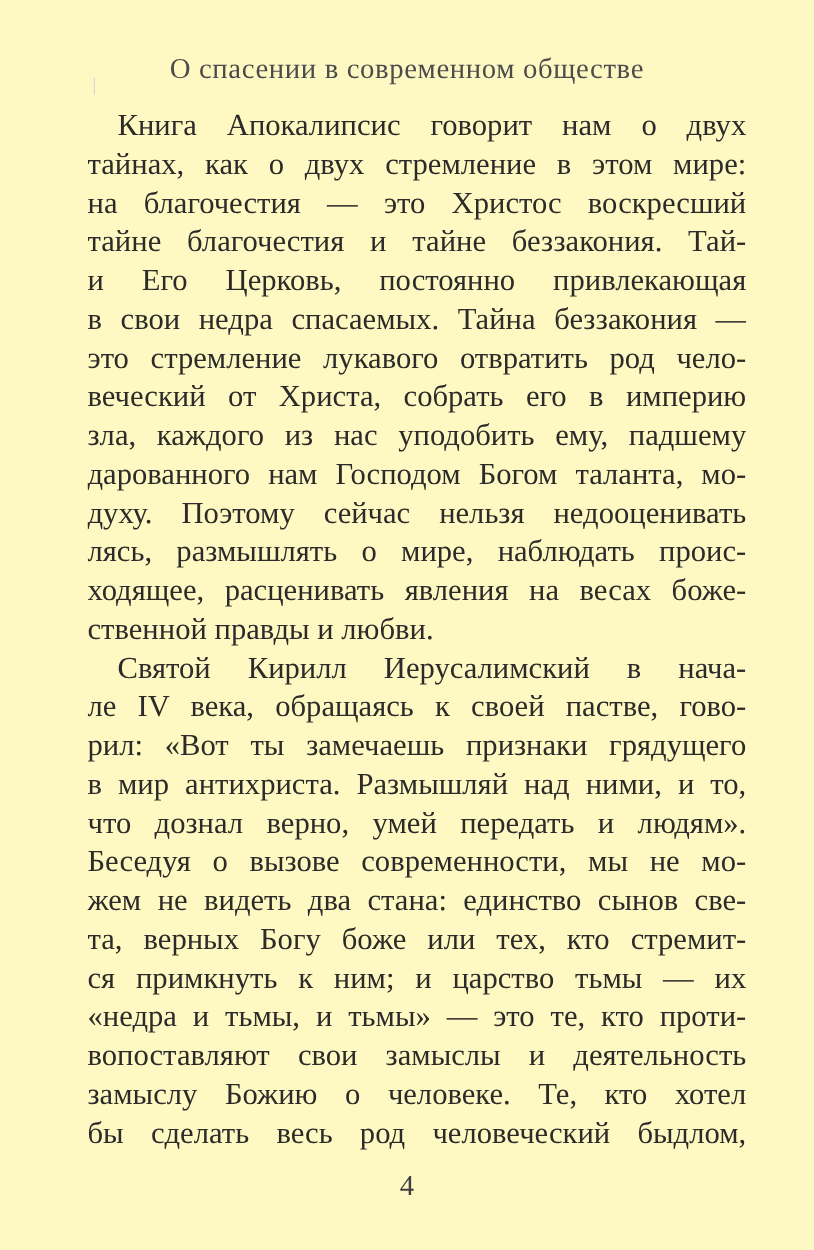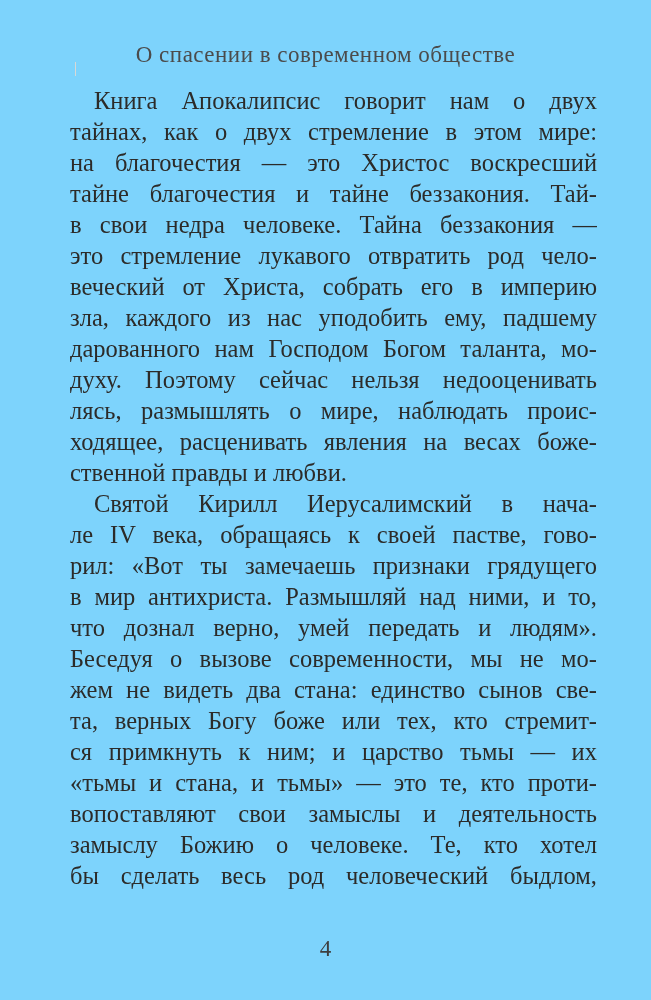--- a/index.html
+++ b/index.html
@@ -5,21 +5,21 @@
   html, body {
     margin: 0;
     padding: 0;
     background: #e8e8e8;
   }
   .page {
     position: relative;
     width: 651px;
     height: 1000px;
     margin: 0 auto;
-    background: #7dd3fc;
+    background: #fef9c3;
     overflow: hidden;
     font-family: "Liberation Serif", "DejaVu Serif", serif;
   }
   .running-head {
     position: absolute;
     top: 41px;
     left: 0;
     right: 0;
     text-align: center;
     font-size: 23px;
@@ -78,41 +78,42 @@
   <div class="scan-mark"></div>
 
   <div class="running-head">О спасении в современном обществе</div>
 
   <div class="text-block">
       <div class="paragraph">
         <div class="line indent justify">Книга Апокалипсис говорит нам о двух</div>
         <div class="line justify">тайнах, как о двух стремление в этом мире:</div>
         <div class="line justify">на благочестия — это Христос воскресший</div>
         <div class="line justify">тайне благочестия и тайне беззакония. Тай-</div>
-        <div class="line justify">в свои недра человеке. Тайна беззакония —</div>
+        <div class="line justify">и Его Церковь, постоянно привлекающая</div>
+        <div class="line justify">в свои недра спасаемых. Тайна беззакония —</div>
         <div class="line justify">это стремление лукавого отвратить род чело-</div>
         <div class="line justify">веческий от Христа, собрать его в империю</div>
         <div class="line justify">зла, каждого из нас уподобить ему, падшему</div>
         <div class="line justify">дарованного нам Господом Богом таланта, мо-</div>
         <div class="line justify">духу. Поэтому сейчас нельзя недооценивать</div>
         <div class="line justify">лясь, размышлять о мире, наблюдать проис-</div>
         <div class="line justify">ходящее, расценивать явления на весах боже-</div>
         <div class="line">ственной правды и любви.</div>
       </div>
       <div class="paragraph">
         <div class="line indent justify">Святой Кирилл Иерусалимский в нача-</div>
         <div class="line justify">ле IV века, обращаясь к своей пастве, гово-</div>
         <div class="line justify">рил: «Вот ты замечаешь признаки грядущего</div>
         <div class="line justify">в мир антихриста. Размышляй над ними, и то,</div>
         <div class="line justify">что дознал верно, умей передать и людям».</div>
         <div class="line justify">Беседуя о вызове современности, мы не мо-</div>
         <div class="line justify">жем не видеть два стана: единство сынов све-</div>
         <div class="line justify">та, верных Богу боже или тех, кто стремит-</div>
         <div class="line justify">ся примкнуть к ним; и царство тьмы — их</div>
-        <div class="line justify">«тьмы и стана, и тьмы» — это те, кто проти-</div>
+        <div class="line justify">«недра и тьмы, и тьмы» — это те, кто проти-</div>
         <div class="line justify">вопоставляют свои замыслы и деятельность</div>
         <div class="line justify">замыслу Божию о человеке. Те, кто хотел</div>
         <div class="line justify">бы сделать весь род человеческий быдлом,</div>
       </div>
     </div>
 
   <div class="page-number">4</div>
 </div>
 
 </body></html>

